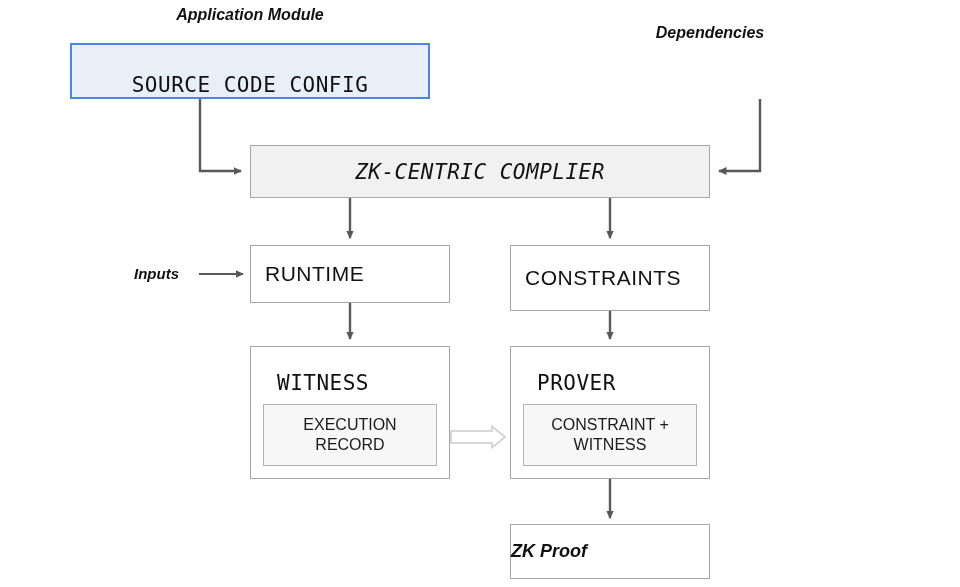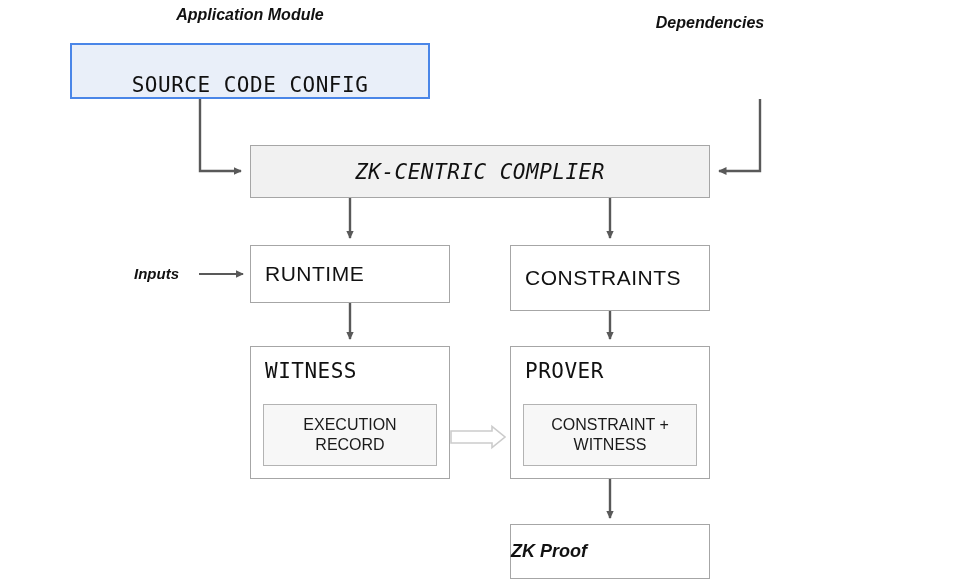--- a/index.html
+++ b/index.html
@@ -61,21 +61,21 @@
     font-family: Liberation Sans, sans-serif;
     font-size: 21px;
     color: #111111;
     padding-left: 14px;
     letter-spacing: 0.5px;
   }
   .node-stack {
     background: #ffffff;
     border: 1px solid #a6a6a6;
     display: block;
-    padding: 0;
+    padding: 12px;
   }
   .node-stack .stack-title {
     font-family: "DejaVu Sans Mono", "Liberation Mono", monospace;
     font-size: 21px;
     color: #111111;
     padding: 12px 0 0 14px;
     letter-spacing: 0.5px;
   }
   .inner-box {
     position: absolute;
@@ -174,21 +174,21 @@
       <path d="M451,431 L492,431 L492,426.5 L505,437 L492,447.5 L492,443 L451,443 z" fill="#ffffff" stroke="#cccccc" stroke-width="1.6" stroke-linejoin="miter"></path>
     </g>
 
     <g>
       <path d="M610,479 L610,518" fill="none" stroke="#595959" stroke-width="2.4" marker-end="url(#ah)"></path>
     </g>
   </svg>
 
   <div class="caption" style="left:70px; top:6px; width:360px;">Application Module</div>
 
-  <div class="caption" style="left:530px; top:14px; width:360px;">Dependencies</div>
+  <div class="caption" style="left:530px; top:24px; width:360px;">Dependencies</div>
 
   <div class="side-label" style="left:134px; top:265px;">Inputs</div>
 
   <div class="node node-input" style="left:70px; top:43px; width:360px; height:56px;">
     <span class="node-label">SOURCE CODE CONFIG</span>
   </div>
 
 
   <div class="node node-compiler" style="left:250px; top:145px; width:460px; height:53px;font-style:italic;">
     <span class="node-label">ZK-CENTRIC COMPLIER</span>

